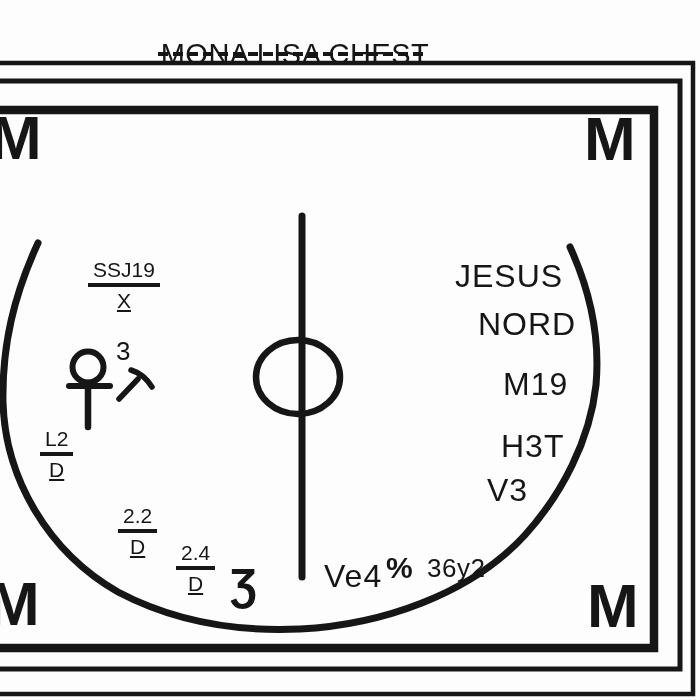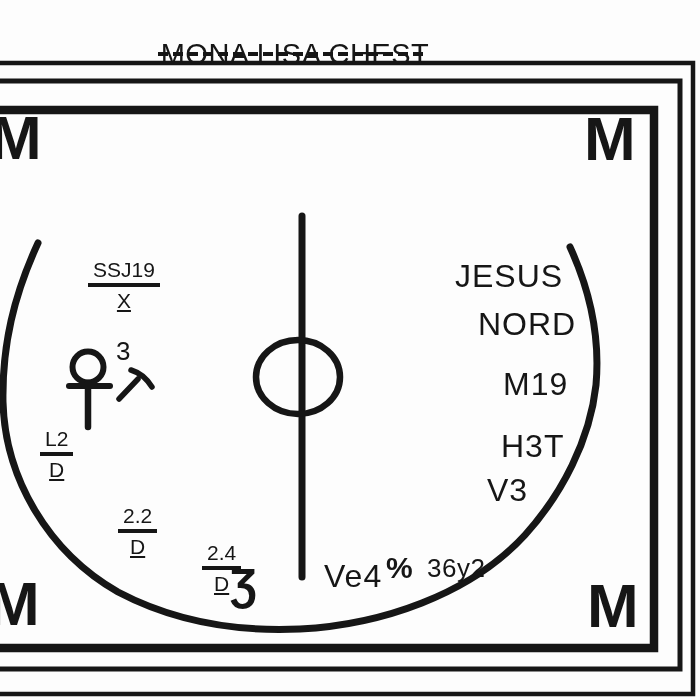--- a/index.html
+++ b/index.html
@@ -82,21 +82,21 @@
   <div class="frac" style="left:40px;top:428px;">
     <div class="num">L2</div>
     <div class="den">D</div>
   </div>
 
   <div class="frac" style="left:108px;top:505px;margin-left:10px;">
     <div class="num">2.2</div>
     <div class="den">D</div>
   </div>
 
-  <div class="frac" style="left:202px;top:542px;">
+  <div class="frac" style="left:176px;top:542px;">
     <div class="num">2.4</div>
     <div class="den">D</div>
   </div>
 
   <div class="abs digit" style="left:116px;top:336px;">3</div>
   <div class="abs squiggle" style="left:230px;top:563px;">Ʒ</div>
 
   <div class="abs lbl" style="left:455px;top:258px;">JESUS</div>
   <div class="abs lbl" style="left:478px;top:306px;">NORD</div>
   <div class="abs lbl" style="left:503px;top:366px;">M19</div>

